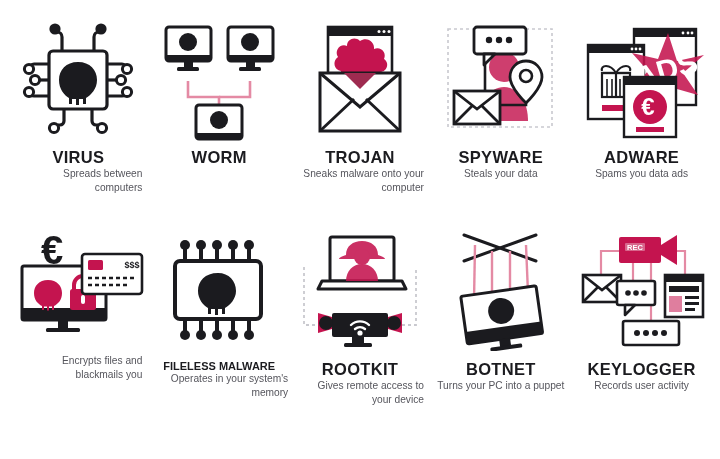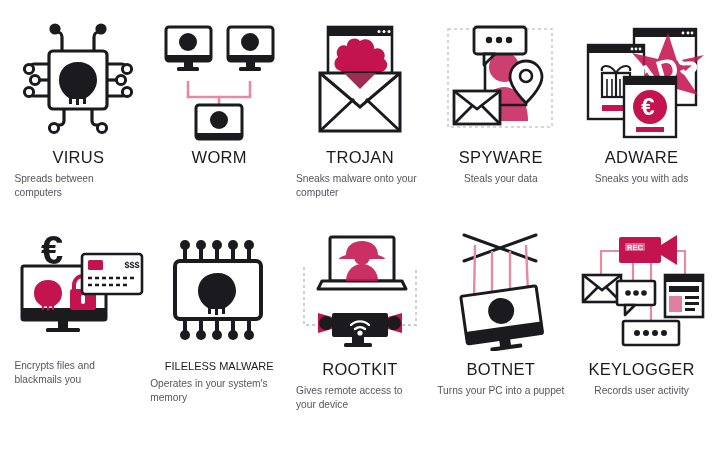--- a/index.html
+++ b/index.html
@@ -31,34 +31,33 @@
   .art {
     height: 128px;
     width: 100%;
     display: flex;
     align-items: center;
     justify-content: center;
   }
   .art svg { display: block; }
   .title {
     font-size: 16.5px;
-    font-weight: normal;
+    font-weight: bold;
     letter-spacing: 0.3px;
     color: #1b1b1f;
     text-align: center;
     margin-top: 6px;
     white-space: nowrap;
   }
   .title.tight { font-size: 11px; letter-spacing: 0px; }
   .desc {
     font-size: 10.2px;
     line-height: 13.5px;
     color: #55555c;
-    text-align: left;
-    margin-top: 5px;
+    text-align: right;
     max-width: 128px;
   }
   .desc.wide { max-width: 138px; }
 </style>
 </head>
 <body>
 
 <div class="board">
 
   <div class="row row-top">
@@ -243,21 +242,21 @@
           <g>
             <rect x="44" y="62" width="52" height="60" fill="#ffffff" stroke="#1b1b1f" stroke-width="2.4"></rect>
             <rect x="44" y="62" width="52" height="8" fill="#1b1b1f"></rect>
             <circle cx="70" cy="92" r="17" fill="#c4144f"></circle>
             <text x="68" y="100" font-family="Liberation Sans, sans-serif" font-size="24" font-weight="bold" fill="#ffffff" text-anchor="middle">€</text>
             <rect x="56" y="112" width="28" height="5" fill="#c4144f"></rect>
           </g>
         </svg>
       </div>
       <div class="title">ADWARE</div>
-      <div class="desc">Sneaks you with ads</div>
+      <div class="desc">Spams you data ads</div>
     </div>
   </div>
 
   <div class="row row-bottom">
 
     <div class="cell">
       <div class="art">
         <svg width="140" height="124" viewBox="0 0 140 124">
           <text x="44" y="36" font-family="Liberation Sans, sans-serif" font-size="40" font-weight="bold" fill="#1b1b1f" text-anchor="middle">€</text>
 

